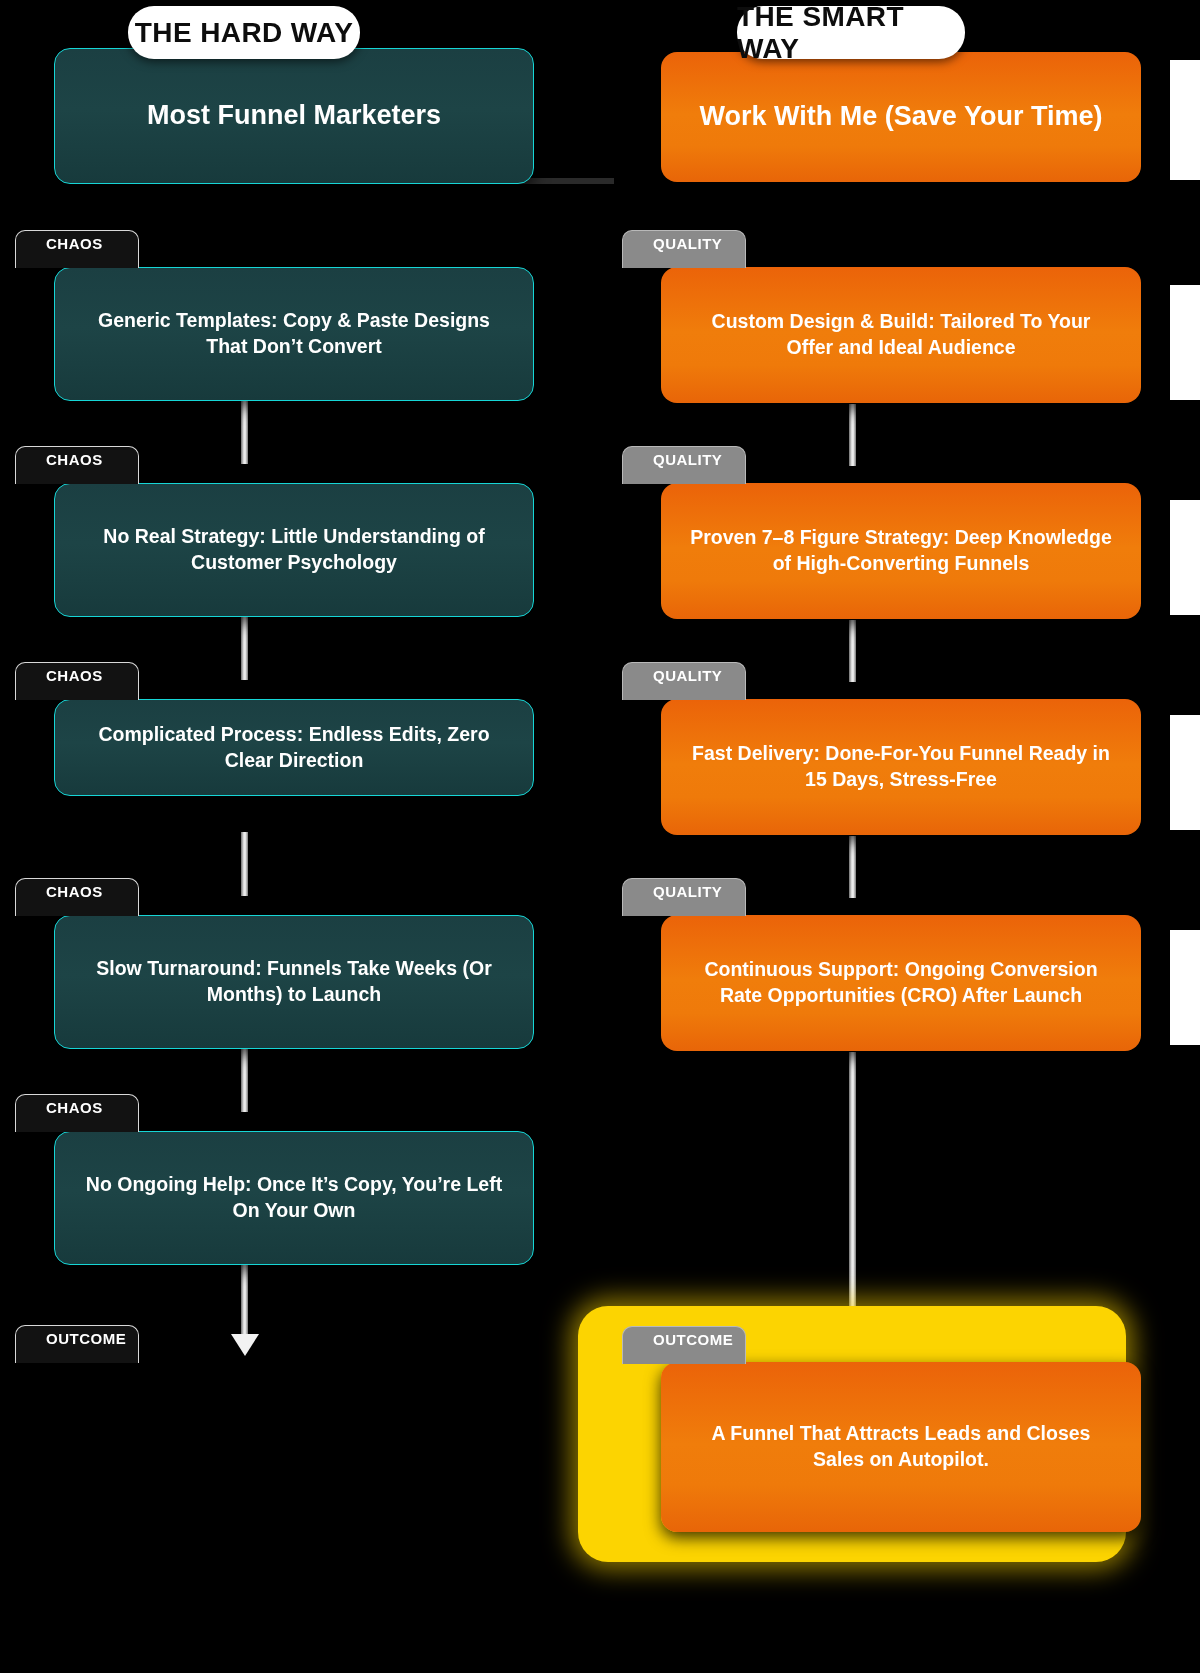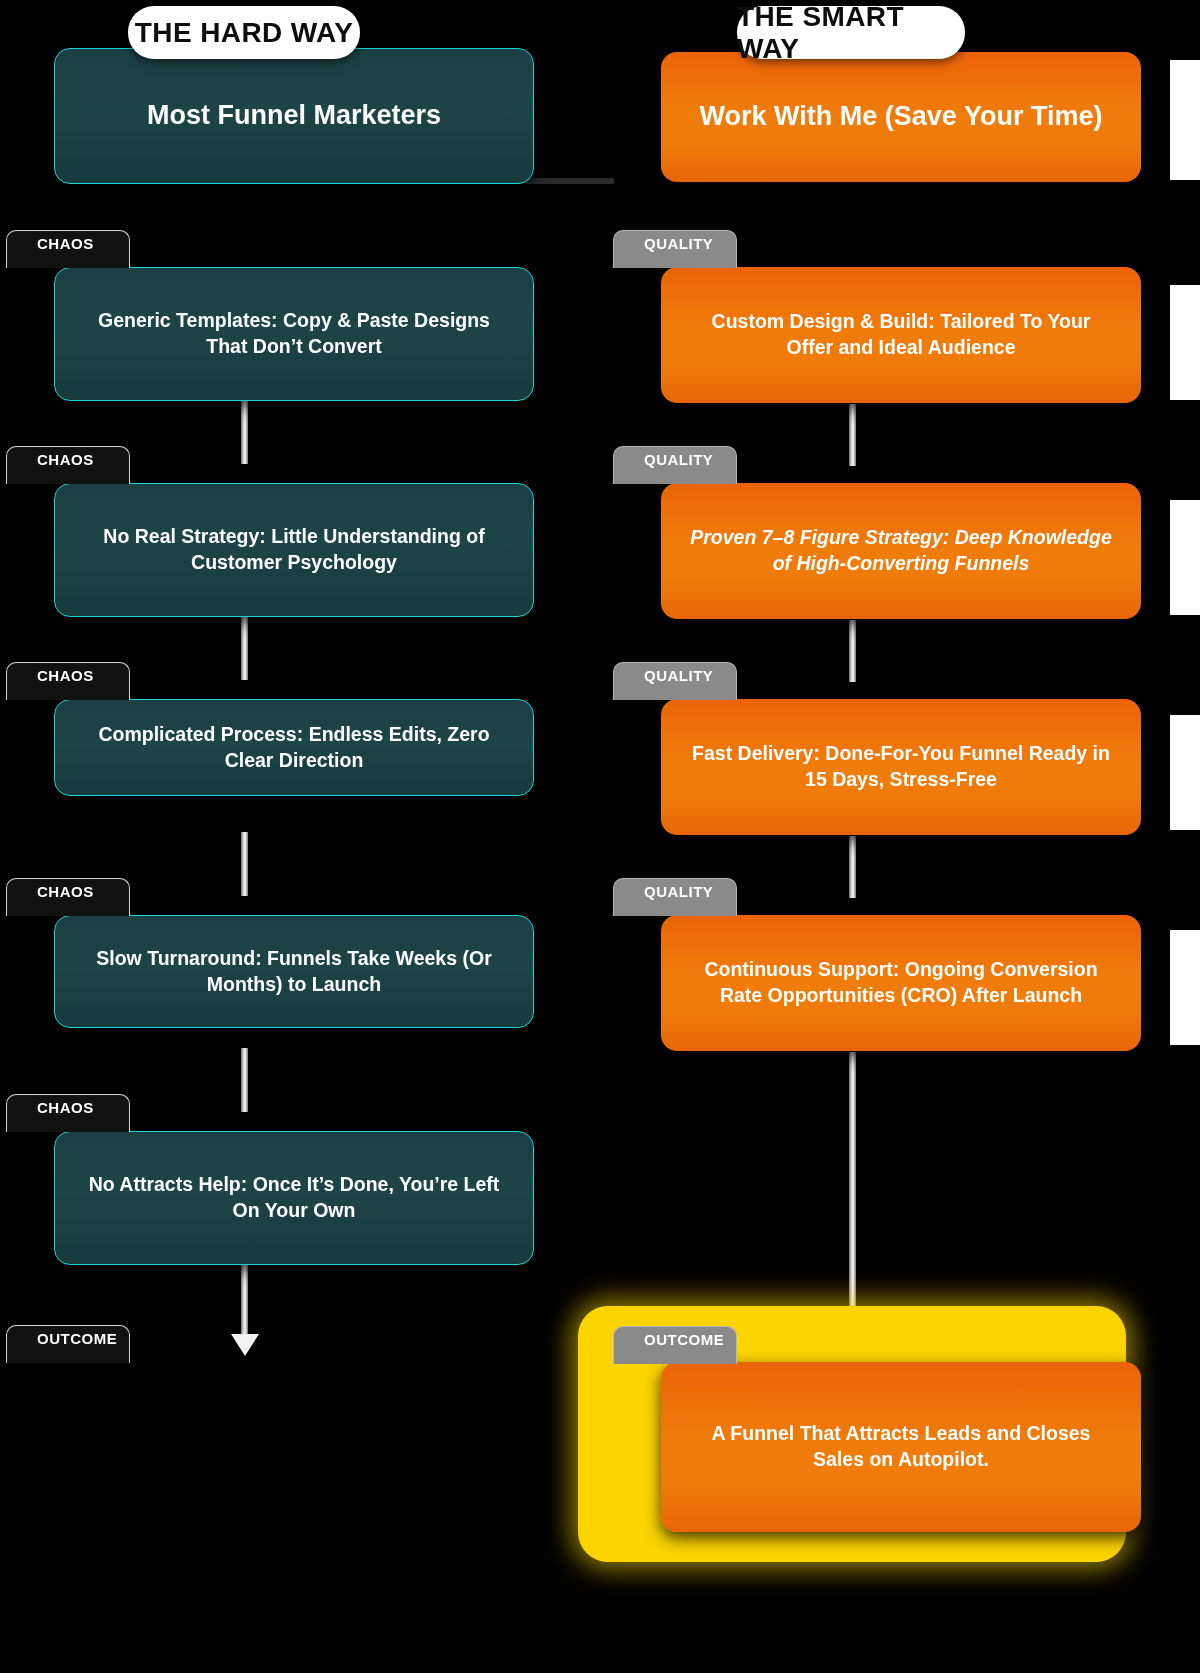--- a/index.html
+++ b/index.html
@@ -79,20 +79,21 @@
     height: 38px;
     border-radius: 10px 10px 0 0;
     display: flex;
     align-items: center;
     padding: 0 16px 12px 30px;
     font-size: 15px;
     font-weight: bold;
     letter-spacing: .5px;
     color: #ffffff;
     z-index: 30;
+    margin-left: 9px;
   }
   .tab.dark  { background: #121212; border: 1px solid #d9d9d9; border-bottom: none; }
   .tab.grey  { background: #8a8a8a; border: 1px solid #b9b9b9; border-bottom: none; }
 
   
   .conn {
     position: absolute;
     width: 7px;
     background: linear-gradient(90deg, #6f6f6f 0%, #e6e6e6 40%, #f2f2f2 60%, #777 100%);
     z-index: 10;
@@ -169,29 +170,29 @@
   <div class="tab dark" style="left:6px; top:662px; width:124px;">
     <span>CHAOS</span>
   </div>
   <div class="card teal" style="left:6px; top:699px; width:480px; height:97px; font-size:19.5px;">
     <span class="txt">Complicated Process: Endless Edits, Zero Clear Direction</span>
   </div>
 
   <div class="tab dark" style="left:6px; top:878px; width:124px;">
     <span>CHAOS</span>
   </div>
-  <div class="card teal" style="left:6px; top:915px; width:480px; height:113px; font-size:19.5px;">
+  <div class="card teal" style="left:6px; top:915px; width:480px; height:134px; font-size:19.5px;">
     <span class="txt">Slow Turnaround: Funnels Take Weeks (Or Months) to Launch</span>
   </div>
 
   <div class="tab dark" style="left:6px; top:1094px; width:124px;">
     <span>CHAOS</span>
   </div>
   <div class="card teal" style="left:6px; top:1131px; width:480px; height:134px; font-size:19.5px;">
-    <span class="txt">No Attracts Help: Once It’s Done, You’re Left On Your Own</span>
+    <span class="txt">No Ongoing Help: Once It’s Copy, You’re Left On Your Own</span>
   </div>
 
   <div class="tab dark" style="left:6px; top:1325px; width:124px;">
     <span>OUTCOME</span>
   </div>
 
   <div class="card orange" style="left:613px; top:52px; width:480px; height:130px; font-size:27px;align-items:center;">
     <span class="txt">Work With Me (Save Your Time)</span>
   </div>
   <div class="pill" style="left:737px; top:6px; width:228px;">
@@ -207,21 +208,21 @@
   <div class="tab grey" style="left:613px; top:230px; width:124px;">
     <span>QUALITY</span>
   </div>
   <div class="card orange" style="left:613px; top:267px; width:480px; height:136px; font-size:19.5px;">
     <span class="txt">Custom Design &amp; Build: Tailored To Your Offer and Ideal Audience</span>
   </div>
 
   <div class="tab grey" style="left:613px; top:446px; width:124px;">
     <span>QUALITY</span>
   </div>
-  <div class="card orange" style="left:613px; top:483px; width:480px; height:136px; font-size:19.5px;font-style:italic;">
+  <div class="card orange" style="left:613px; top:483px; width:480px; height:136px; font-size:19.5px;">
     <span class="txt">Proven 7–8 Figure Strategy: Deep Knowledge of High-Converting Funnels</span>
   </div>
 
   <div class="tab grey" style="left:613px; top:662px; width:124px;">
     <span>QUALITY</span>
   </div>
   <div class="card orange" style="left:613px; top:699px; width:480px; height:136px; font-size:19.5px;">
     <span class="txt">Fast Delivery: Done-For-You Funnel Ready in 15 Days, Stress-Free</span>
   </div>
 

